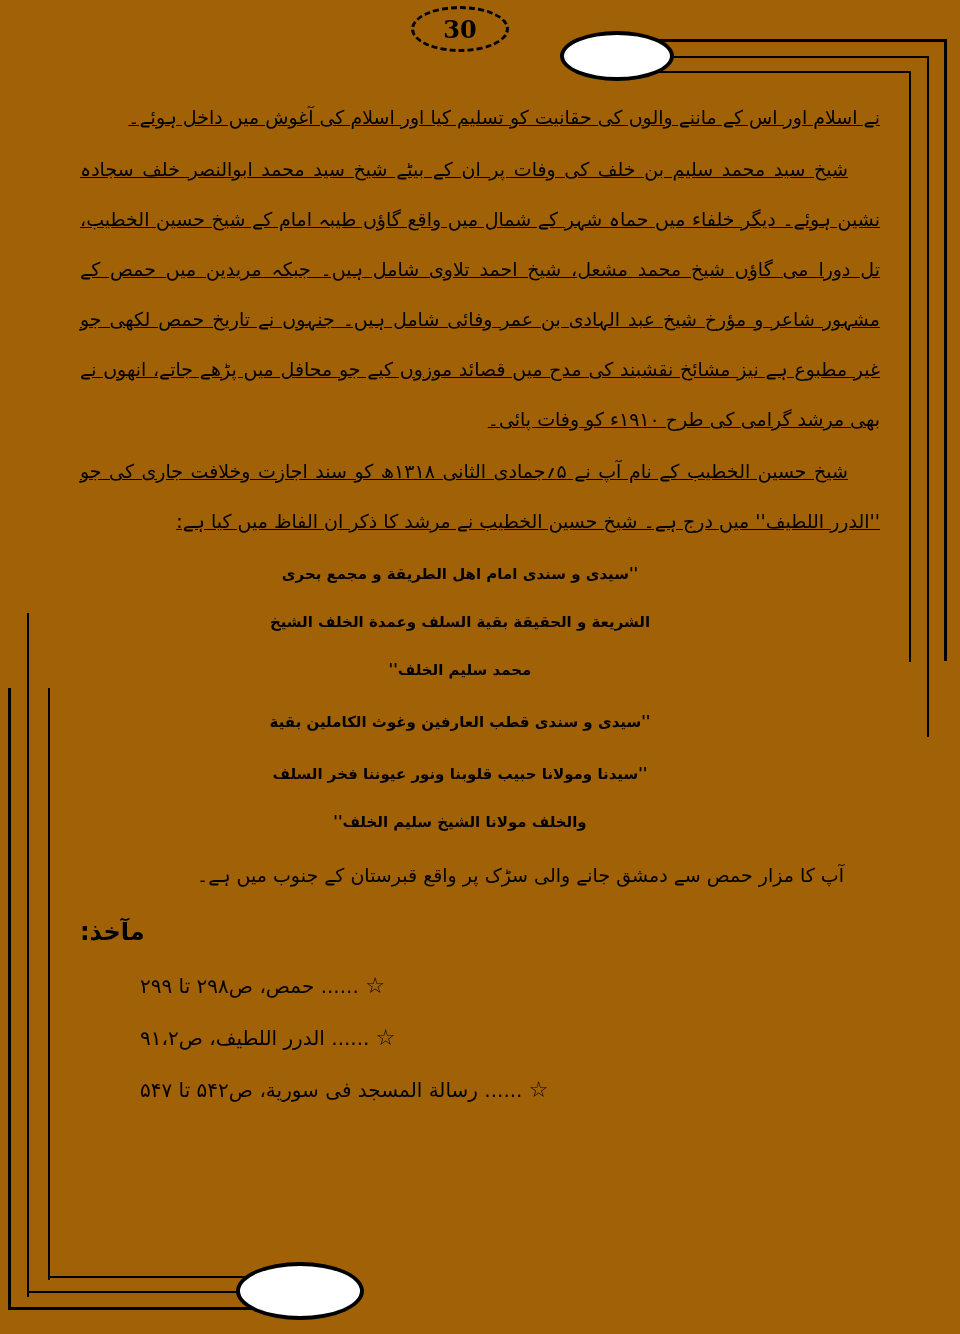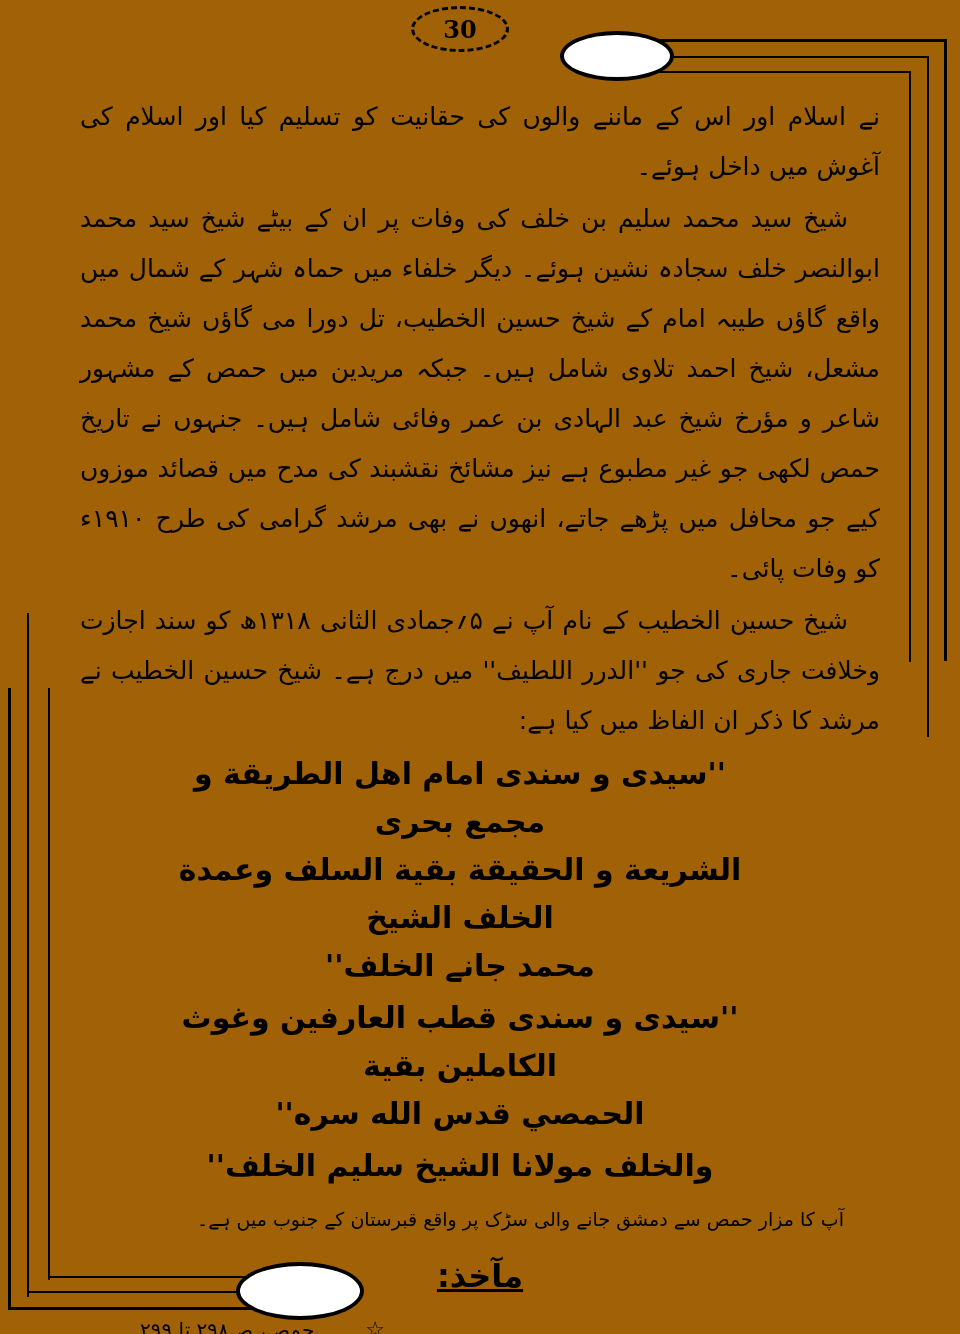--- a/index.html
+++ b/index.html
@@ -22,35 +22,36 @@
     background:#fff;z-index:2;
   }
   .ellipse-top{left:560px;top:31px;width:106px;height:42px;}
   .ellipse-bottom{left:236px;top:1262px;width:120px;height:50px;}
   
   .content{
     position:absolute;left:80px;top:92px;width:800px;
     direction:rtl;z-index:3;
   }
   .para{
-    font-size:25px;line-height:50px;text-align:justify;
+    font-size:19px;line-height:50px;text-align:justify;
     margin:0 0 2px 0;
+    text-decoration:underline;
   }
   .para-indent{text-indent:32px;}
   .quote{
-    font-weight:bold;font-size:30px;line-height:48px;
+    font-weight:bold;font-size:15px;line-height:48px;
     margin:4px 110px 4px 70px;text-align:center;
   }
   .closing{
     font-size:19px;line-height:50px;text-indent:36px;
     text-align:right;margin:2px 0;
   }
   .src-heading{
-    font-size:32px;font-weight:bold;line-height:56px;
-    text-align:center;margin-top:4px;text-decoration:underline;
+    font-size:24px;font-weight:bold;line-height:56px;
+    text-align:left;margin-top:4px;
   }
   .src-item{
     font-size:20px;line-height:52px;text-align:left;
     padding-left:60px;
   }
   .src-item .bullet{font-size:22px;}
   .src-item .dots{letter-spacing:1px;}
 </style>
 </head>
 <body>
@@ -83,29 +84,29 @@
 
   <div class="content">
 
     <p class="para">نے اسلام اور اس کے ماننے والوں کی حقانیت کو تسلیم کیا اور اسلام کی آغوش میں داخل ہوئے۔</p>
     <p class="para para-indent">شیخ سید محمد سلیم بن خلف کی وفات پر ان کے بیٹے شیخ سید محمد ابوالنصر خلف سجادہ نشین ہوئے۔ دیگر خلفاء میں حماہ شہر کے شمال میں واقع گاؤں طیبہ امام کے شیخ حسین الخطیب، تل دورا می گاؤں شیخ محمد مشعل، شیخ احمد تلاوی شامل ہیں۔ جبکہ مریدین میں حمص کے مشہور شاعر و مؤرخ شیخ عبد الہادی بن عمر وفائی شامل ہیں۔ جنہوں نے تاریخ حمص لکھی جو غیر مطبوع ہے نیز مشائخ نقشبند کی مدح میں قصائد موزوں کیے جو محافل میں پڑھے جاتے، انھوں نے بھی مرشد گرامی کی طرح ۱۹۱۰ء کو وفات پائی۔</p>
     <p class="para para-indent">شیخ حسین الخطیب کے نام آپ نے ۵؍جمادی الثانی ۱۳۱۸ھ کو سند اجازت وخلافت جاری کی جو ''الدرر اللطیف'' میں درج ہے۔ شیخ حسین الخطیب نے مرشد کا ذکر ان الفاظ میں کیا ہے:</p>
 
     <div class="quote">
       <div>''سیدی و سندی امام اهل الطریقة و مجمع بحری</div>
       <div>الشریعة و الحقیقة بقیة السلف وعمدة الخلف الشیخ</div>
-      <div>محمد جانے الخلف''</div>
+      <div>محمد سلیم الخلف''</div>
     </div>
 
     <div class="quote">
       <div>''سیدی و سندی قطب العارفین وغوث الکاملین بقیة</div>
-      <div>الحمصي قدس الله سره''</div>
     </div>
 
     <div class="quote">
+      <div>''سیدنا ومولانا حبیب قلوبنا ونور عیوننا فخر السلف</div>
       <div>والخلف مولانا الشیخ سلیم الخلف''</div>
     </div>
 
     <p class="closing">آپ کا مزار حمص سے دمشق جانے والی سڑک پر واقع قبرستان کے جنوب میں ہے۔</p>
 
     <div class="src-heading">مآخذ:</div>
 
     <div class="src-item">
       <span class="bullet">☆</span>
       <span class="dots">......</span>

